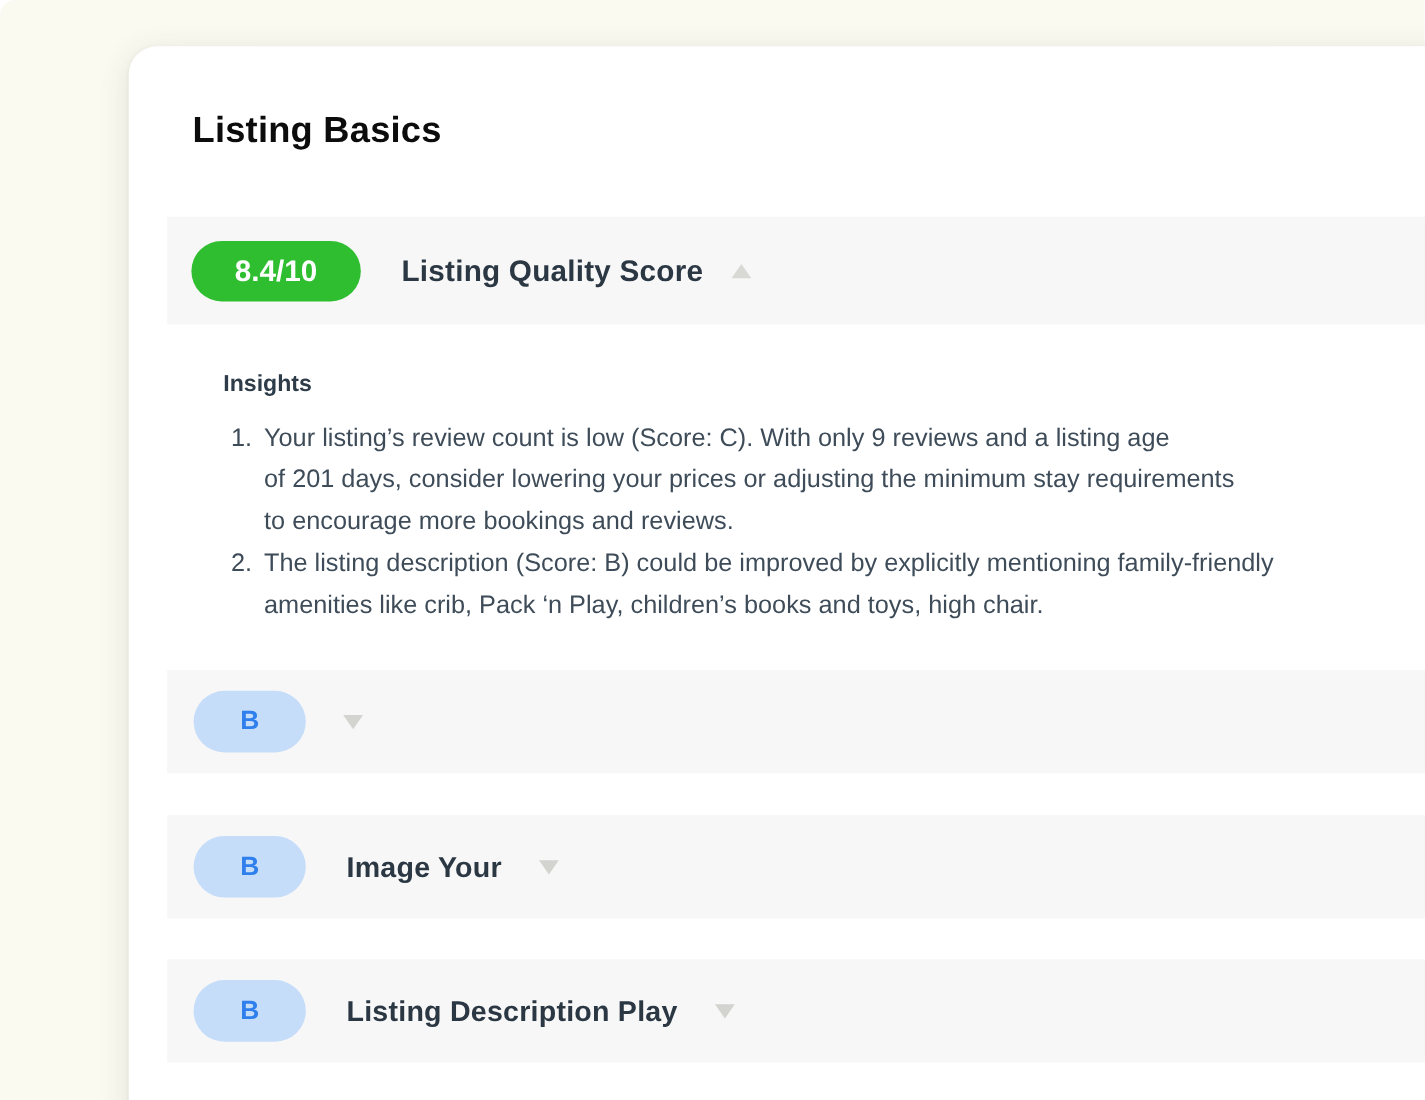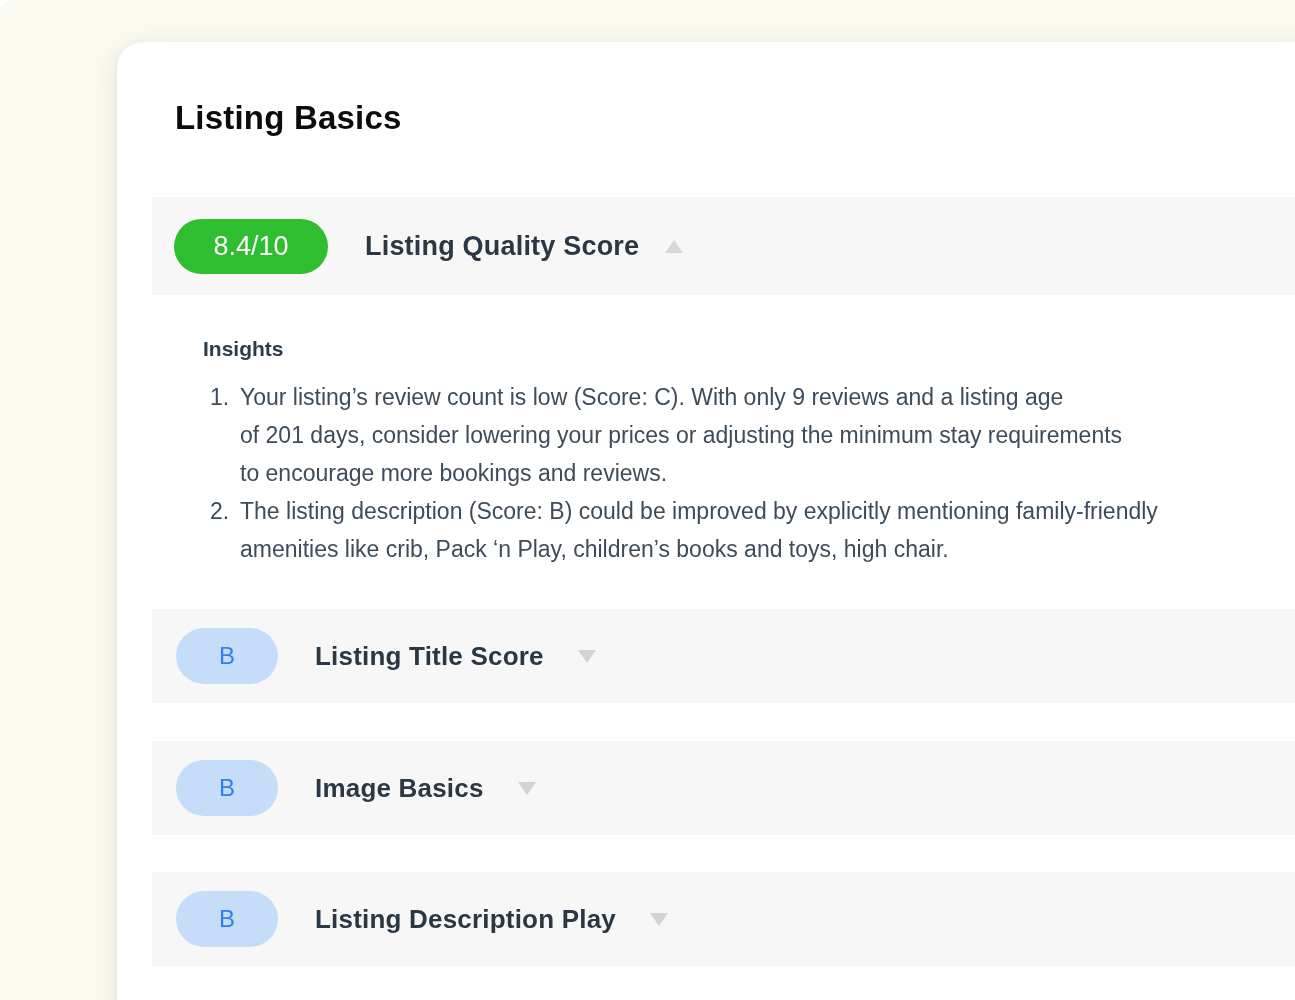--- a/index.html
+++ b/index.html
@@ -44,21 +44,21 @@
   .section-row--first {
     margin-top: 58px;
     height: 98px;
     padding-left: 22px;
   }
   .section-row--collapsed { margin-top: 38px; }
   .section-row--title { margin-top: 41px; }
   .badge {
     display: flex; align-items: center; justify-content: center;
     border-radius: 28px;
-    font-weight: 400;
+    font-weight: 700;
   }
   .badge--green {
     width: 154px; height: 55px;
     background: #2fbe2f;
     color: #ffffff;
     font-size: 27px;
   }
   .badge--blue {
     width: 102px; height: 56px;
     background: #c6ddfa;
@@ -143,27 +143,26 @@
         <div class="insight-lines">
           <div class="insight-line">The listing description (Score: B) could be improved by explicitly mentioning family-friendly</div>
           <div class="insight-line">amenities like crib, Pack ‘n Play, children’s books and toys, high chair.</div>
         </div>
       </div>
     </div>
   </div>
 
   <div class="section-row section-row--collapsed section-row--title">
     <span class="badge badge--blue">B</span>
-    <span class="row-label">Listing Title Score</span>
     <span class="caret caret--down"></span>
   </div>
 
   <div class="section-row section-row--collapsed">
     <span class="badge badge--blue">B</span>
-    <span class="row-label">Image Basics</span>
+    <span class="row-label">Image Your</span>
     <span class="caret caret--down"></span>
   </div>
 
   <div class="section-row section-row--collapsed" style="margin-top:37px;">
     <span class="badge badge--blue">B</span>
     <span class="row-label">Listing Description Play</span>
     <span class="caret caret--down"></span>
   </div>
 
 </div>

